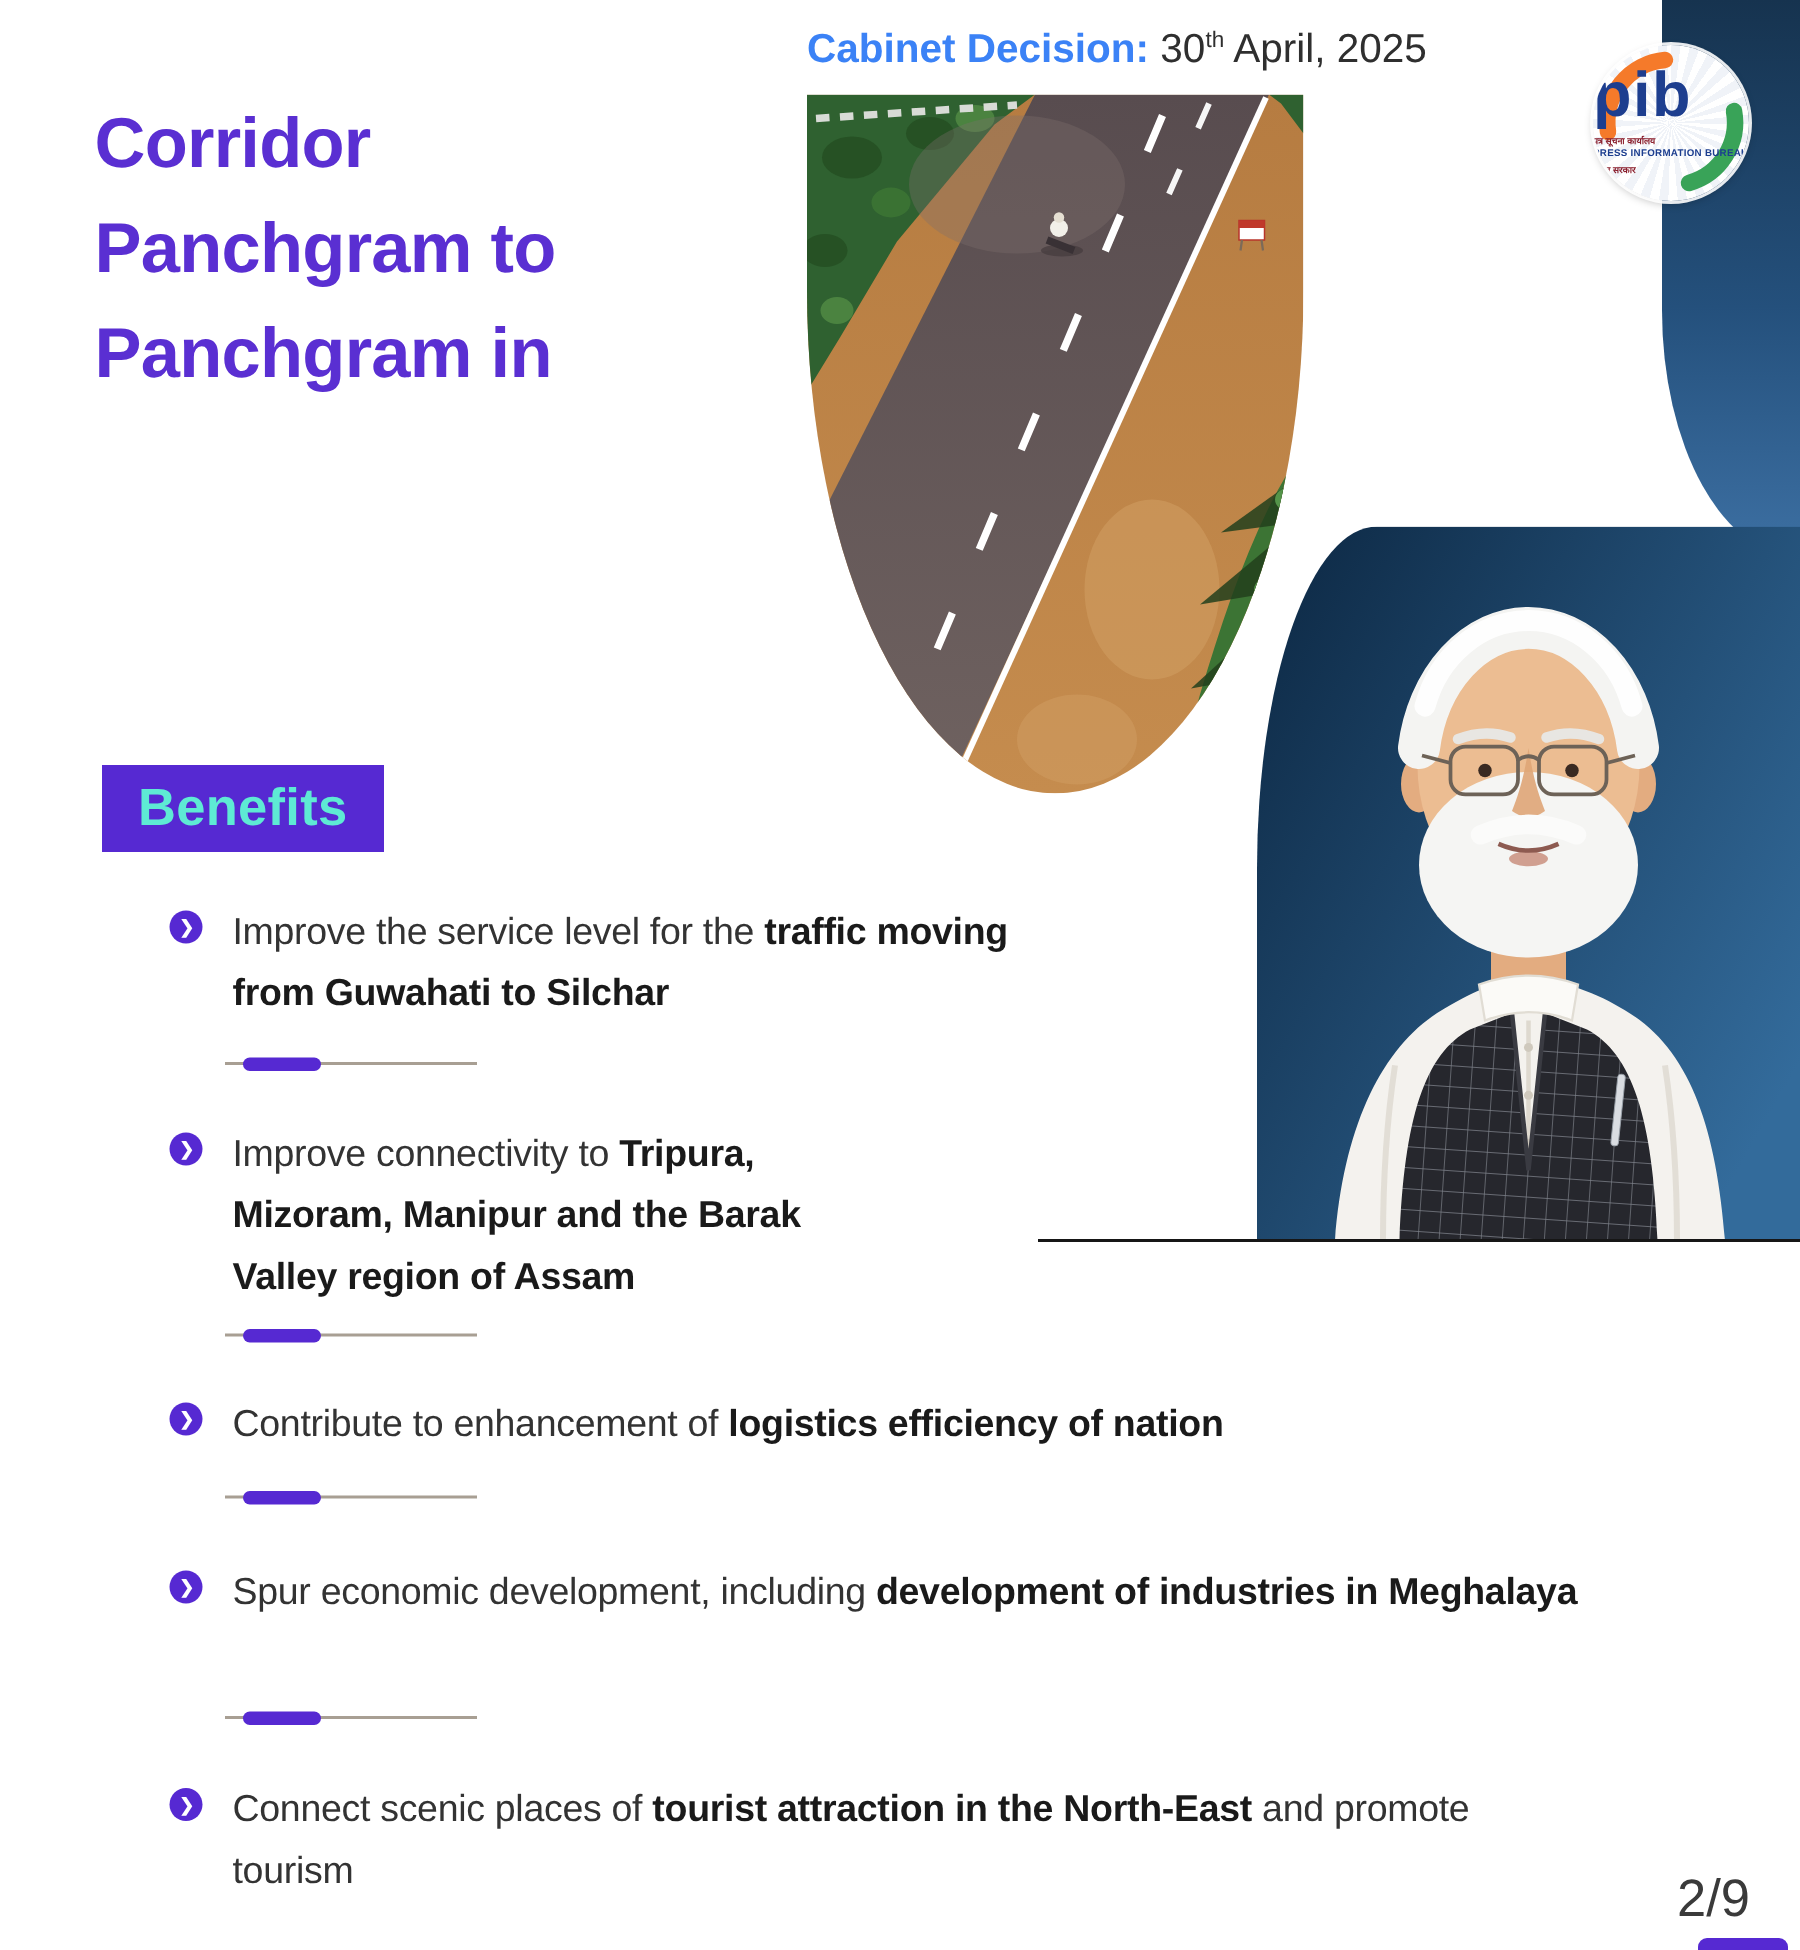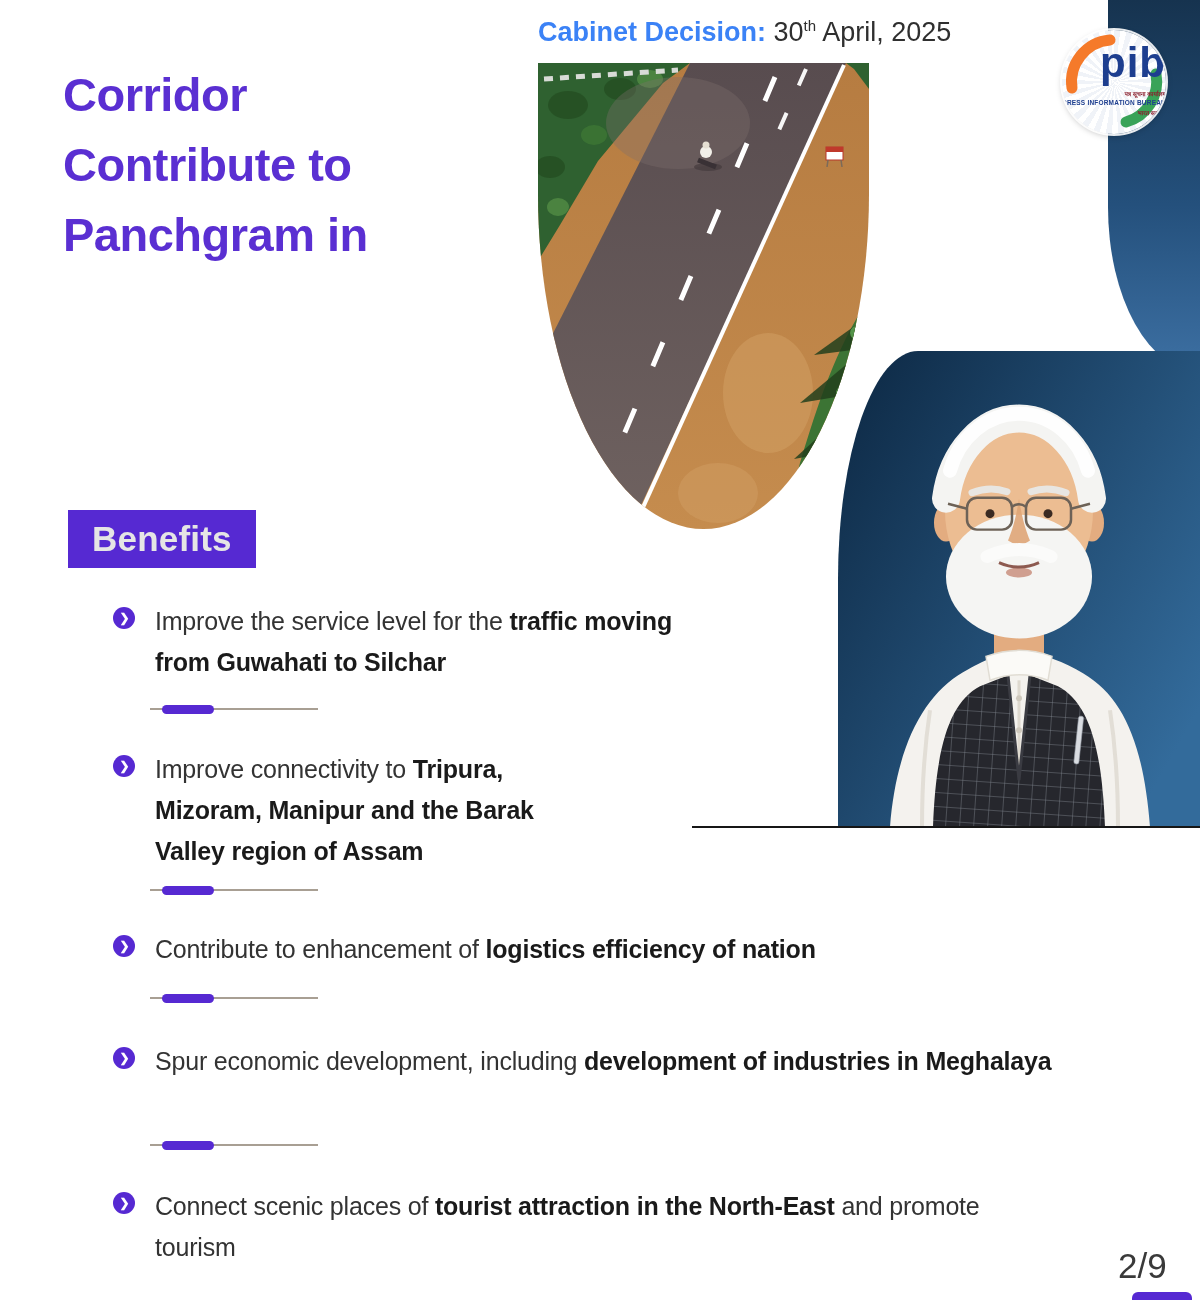--- a/index.html
+++ b/index.html
@@ -14,21 +14,21 @@
     border-bottom-left-radius:92px 165px;
   }
   .pib-logo{
     position:absolute;left:1062px;top:30px;width:104px;height:104px;border-radius:50%;
     background:
       repeating-conic-gradient(from 0deg,#f0f3f8 0deg 7deg,#ffffff 7deg 14deg);
     box-shadow:0 0 0 2px rgba(255,255,255,.9), 0 2px 6px rgba(0,0,0,.25);
     overflow:hidden;
   }
   .pib-logo svg{position:absolute;inset:0;}
-  .pib-stack{position:absolute;inset:0;text-align:right;}
+  .pib-stack{position:absolute;inset:0;text-align:left;}
   .pib-word{position:absolute;left:0;right:0;top:12px;font-weight:700;font-size:42px;
     color:var(--logo_navy);letter-spacing:1px;line-height:1;}
   .pib-hindi{position:absolute;left:0;right:0;top:60px;font-size:6px;color:var(--logo_maroon);font-weight:700;}
   .pib-eng{position:absolute;left:0;right:0;top:69px;font-size:6.5px;font-weight:700;color:var(--logo_navy);letter-spacing:.2px;}
   .pib-govt{position:absolute;left:0;right:0;top:79px;font-size:6px;color:var(--logo_maroon);font-weight:700;}
   
   .cabinet-header{position:absolute;left:538px;top:17px;font-size:27px;color:#2f2f2f;white-space:nowrap;}
   .cabinet-header .lbl{font-weight:700;color:#3b82f6;}
   .cabinet-header sup{font-size:15px;margin-top:11px;}
   
@@ -43,21 +43,21 @@
   
   .modi-photo{
     position:absolute;left:838px;top:351px;width:362px;height:476px;overflow:hidden;
     border-top-left-radius:80px 228px;
   }
   .modi-photo svg{display:block;width:100%;height:100%;}
   .modi-baseline{position:absolute;left:692px;top:826px;width:508px;height:2px;background:#161616;}
   
   .benefits-badge{
     position:absolute;left:68px;top:510px;height:58px;line-height:58px;padding:0 24px;
-    background:var(--accent);color:#e5e5e5;font-weight:700;font-size:35px;letter-spacing:.2px;
+    background:var(--accent);color:#5eead4;font-weight:700;font-size:35px;letter-spacing:.2px;
   }
   
   .benefits-list{position:absolute;left:113px;top:0;width:1087px;height:100%;}
   .benefit-item{position:absolute;left:0;}
   .benefit-item.i0{top:601px;width:620px;}
   .benefit-item.i1{top:749px;width:480px;}
   .benefit-item.i2{top:929px;width:990px;}
   .benefit-item.i3{top:1041px;width:945px;}
   .benefit-item.i4{top:1186px;width:900px;}
   .bullet-icon{
@@ -94,21 +94,21 @@
     </div>
   </div>
 
   <div class="cabinet-header">
     <span class="lbl">Cabinet Decision:</span>
     <span>30</span><sup>th</sup><span> April, 2025</span>
   </div>
 
   <div class="page-title">
       <div class="title-line">Corridor</div>
-      <div class="title-line">Contribute to</div>
+      <div class="title-line">Panchgram to</div>
       <div class="title-line">Panchgram in</div>
     </div>
 
   <div class="highway-photo">
     <svg viewBox="0 0 331 466" preserveAspectRatio="none">
       <defs>
         <linearGradient id="roadGrad" x1="0" y1="0" x2="0" y2="1">
           <stop offset="0" stop-color="#584c4f"></stop>
           <stop offset="1" stop-color="#6f6260"></stop>
         </linearGradient>

